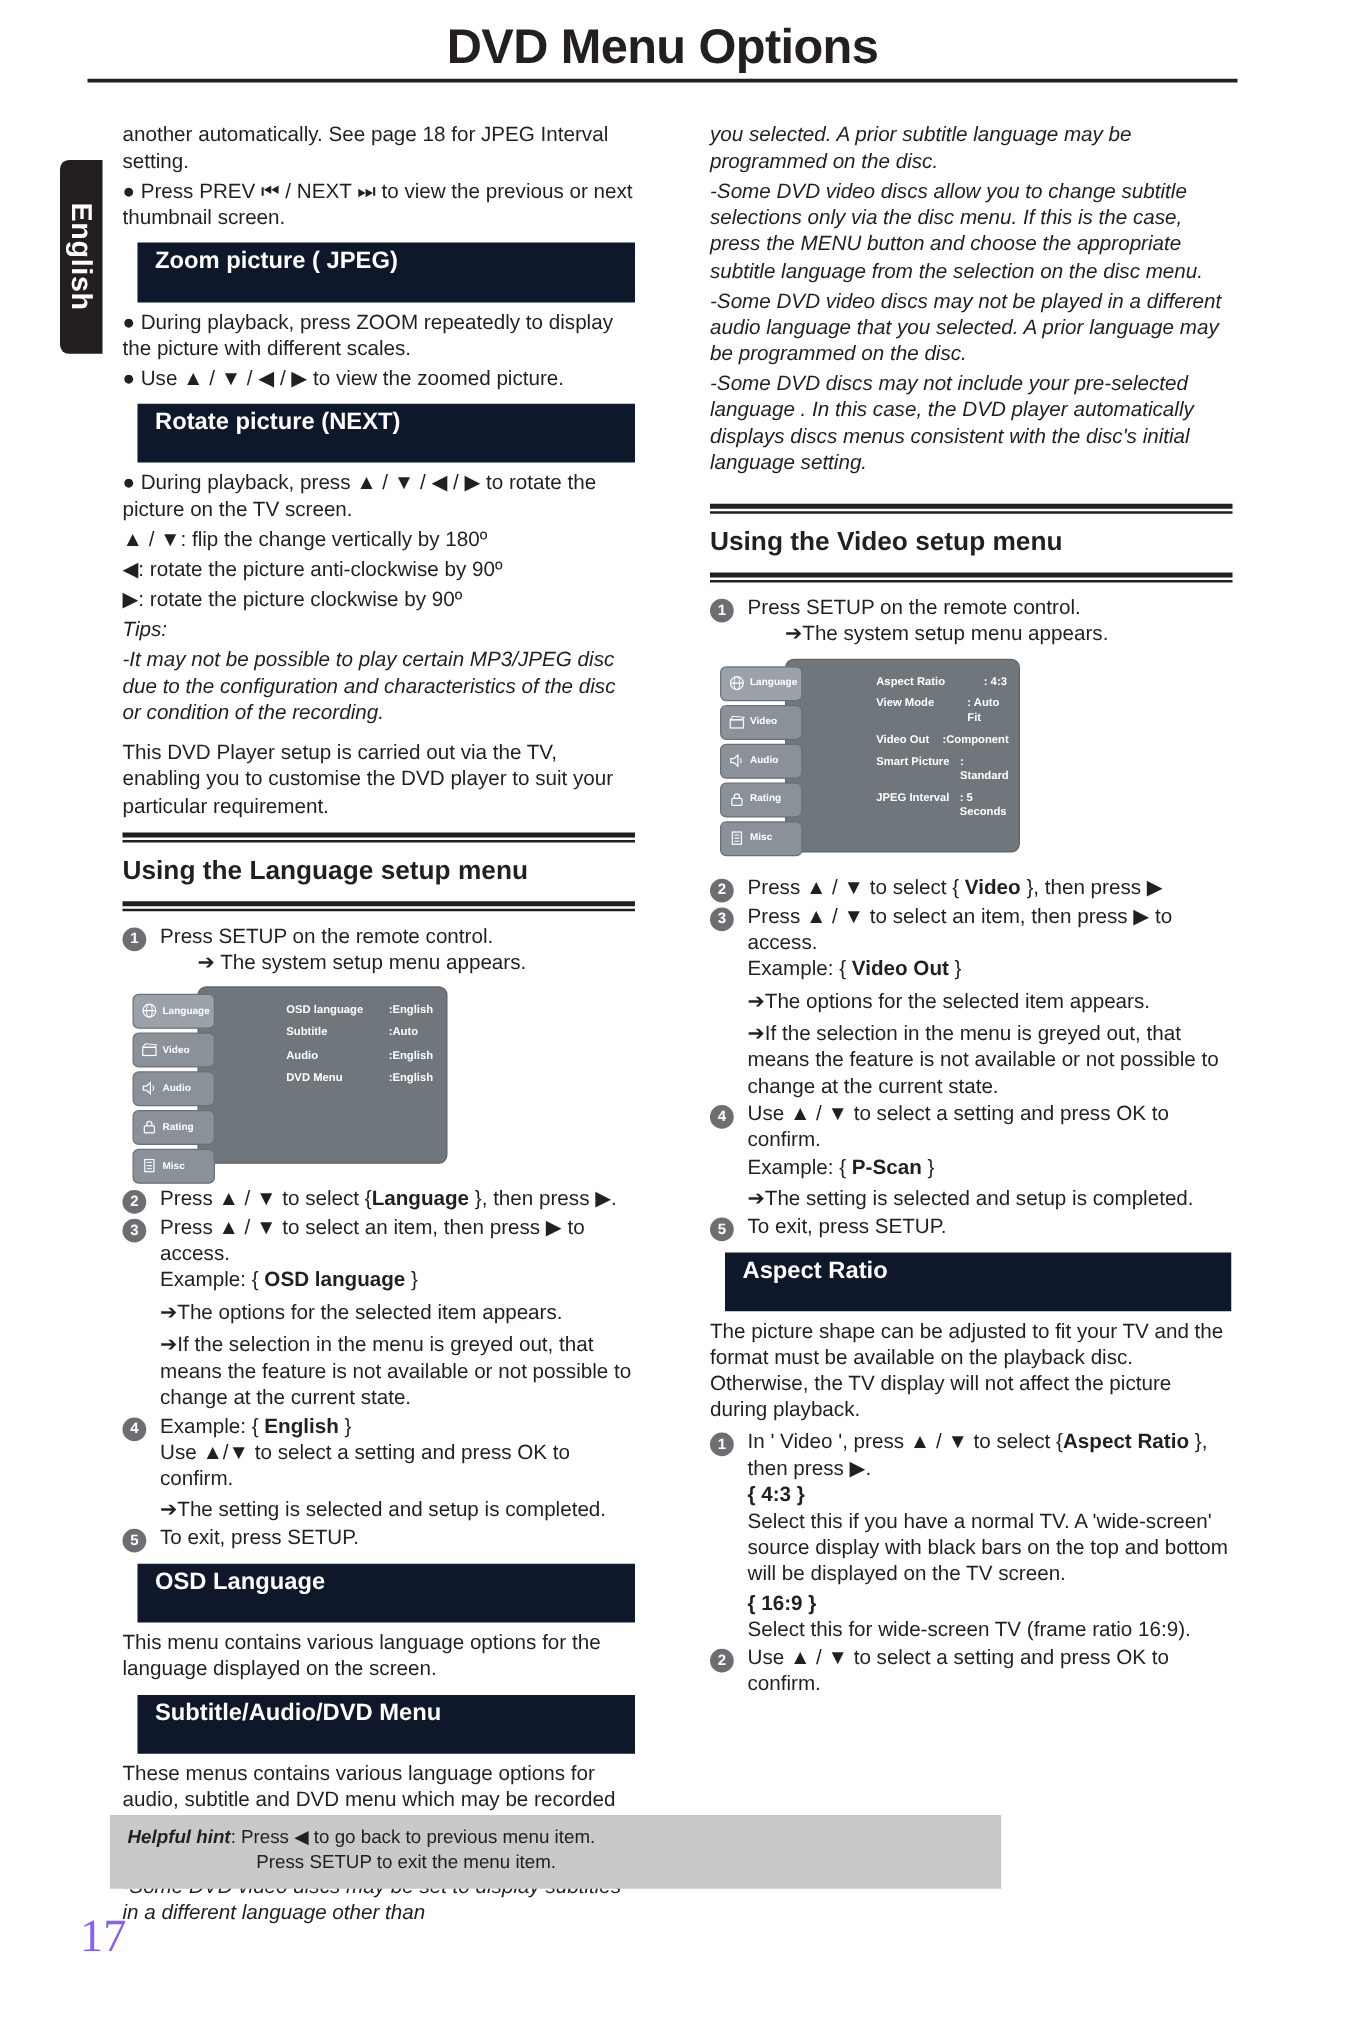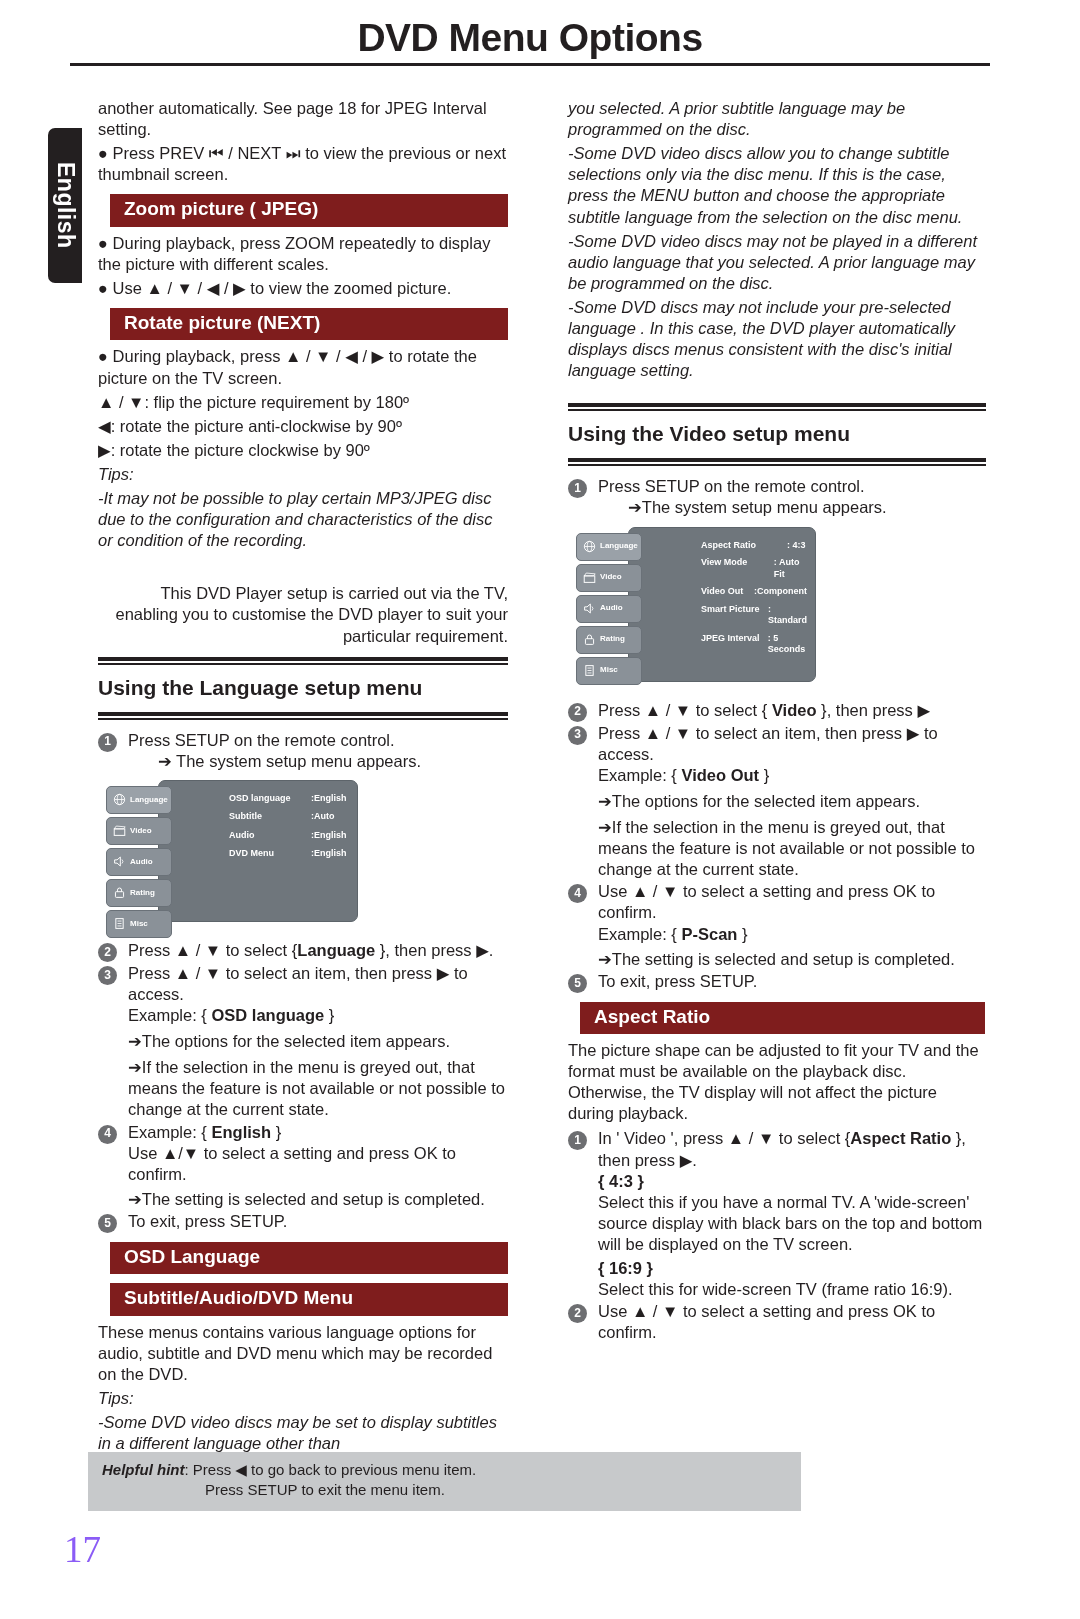--- a/index.html
+++ b/index.html
@@ -40,23 +40,23 @@
   .col-left  { left:98px;  width:410px; }
   .col-right { left:568px; width:418px; }
 
   p { margin:0 0 0 0; }
   .para { margin-bottom:3px; }
   .ital { font-style:italic; }
   .b { font-weight:bold; }
 
   
   .bar {
-    background:#7f1d1d; color:#ffffff;
+    background:#0f172a; color:#ffffff;
     font-weight:bold; font-size:19px;
-    padding:3px 0 5px 14px;
+    padding:3px 0 20px 14px;
     margin:9px 0 6px 12px;
     width:398px;
   }
   .col-right .bar { width:405px; }
 
   
   .double-rule { margin:10px 0 10px 0; }
   .double-rule .r1 { border-top:4px solid #231f20; }
   .double-rule .r2 { border-top:2px solid #231f20; margin-top:2px; }
 
@@ -141,27 +141,27 @@
 
   <p class="para">another automatically. See page 18 for JPEG Interval setting.</p>
   <p class="para">● Press PREV ⏮ / NEXT ⏭ to view the previous or next thumbnail screen.</p>
 
   <div class="bar">Zoom picture ( JPEG)</div>
   <p class="para">● During playback, press ZOOM repeatedly to display the picture with different scales.</p>
   <p class="para">● Use ▲ / ▼ / ◀ / ▶ to view the zoomed picture.</p>
 
   <div class="bar">Rotate picture (NEXT)</div>
   <p class="para">● During playback, press ▲ / ▼ / ◀ / ▶ to rotate the picture on the TV screen.</p>
-  <p class="para">▲ / ▼: flip the picture requirement by 180º</p>
+  <p class="para">▲ / ▼: flip the change vertically by 180º</p>
   <p class="para">◀: rotate the picture anti-clockwise by 90º</p>
   <p class="para">▶: rotate the picture clockwise by 90º</p>
   <p class="para ital">Tips:</p>
   <p class="para ital">-It may not be possible to play certain MP3/JPEG disc due to the configuration and characteristics of the disc or condition of the recording.</p>
 
-  <p class="para" style="margin-top:32px;text-align:right;">This DVD Player setup is carried out via the TV, enabling you to customise the DVD player to suit your particular requirement.</p>
+  <p class="para" style="margin-top:11px;">This DVD Player setup is carried out via the TV, enabling you to customise the DVD player to suit your particular requirement.</p>
 
   <div class="double-rule">
     <div class="r1"></div>
       <div class="r2"></div>
   </div>
   <div class="section-h2">Using the Language  setup menu</div>
   <div class="double-rule">
     <div class="r1"></div>
       <div class="r2"></div>
   </div>
@@ -267,20 +267,21 @@
 
     <div class="step">
       <div class="step-num">5</div>
       <div class="step-body">
         <div>To exit, press SETUP.</div>
       </div>
     </div>
   </div>
 
   <div class="bar">OSD Language</div>
+  <p class="para">This menu contains various language options for the language displayed on the screen.</p>
 
   <div class="bar">Subtitle/Audio/DVD Menu</div>
   <p class="para">These menus contains various language options for audio, subtitle and DVD menu which may be recorded on the DVD.</p>
   <p class="para ital">Tips:</p>
   <p class="para ital">-Some DVD video discs may be set to display subtitles in a different language other than</p>
 </div>
 
 <div class="col col-right">
 
   <p class="para ital">you selected. A prior subtitle language may be programmed on the disc.</p>

